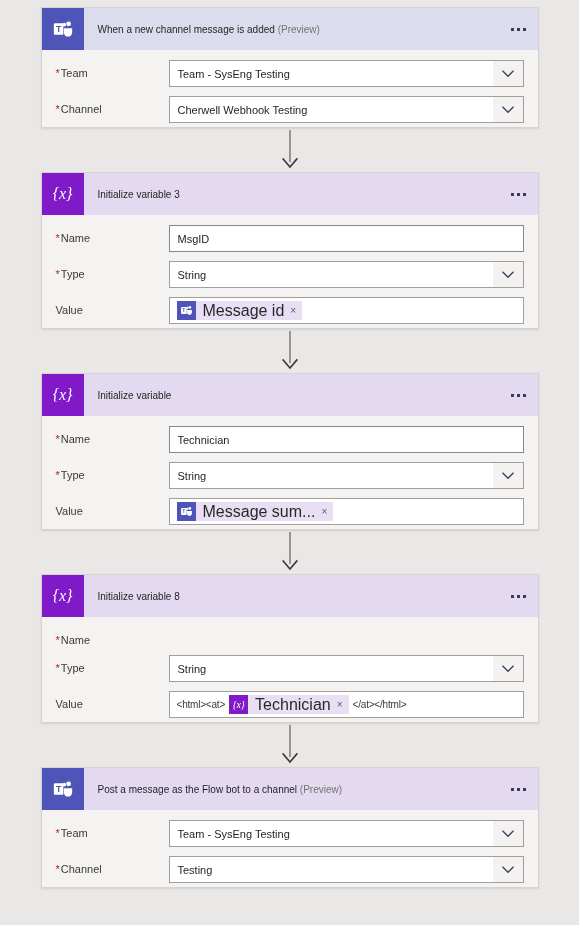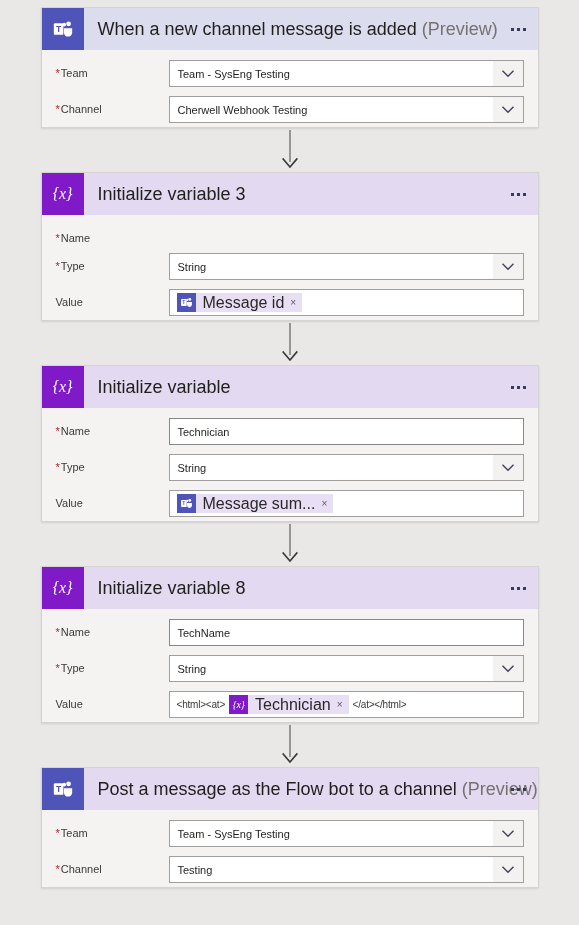--- a/index.html
+++ b/index.html
@@ -63,21 +63,21 @@
     color: #ffffff;
     font-family: "Liberation Serif", serif;
     font-style: italic;
     font-size: 16px;
     line-height: 1;
     letter-spacing: -0.2px;
   }
 
   .card-title {
     margin-left: 14px;
-    font-size: 18px;
+    font-size: 10px;
     color: #201f1e;
     white-space: nowrap;
   }
   .card-title .preview {
     color: #75736f;
   }
 
   .ellipsis-menu {
     position: absolute;
     right: 12px;
@@ -294,20 +294,25 @@
             <div class="card-title"><span>Initialize variable 3</span></div>
             <div class="ellipsis-menu">
               <i></i>
               <i></i>
               <i></i>
             </div>
           </div>
           <div class="card-body">
             <div class="field-row">
               <div class="field-label"><span class="req-star">*</span><span>Name</span></div>
+              <div class="field-control">
+                <div class="input-box name-box">
+                  <span class="val">MsgID</span>
+                </div>
+              </div>
             </div>
             <div class="field-row">
               <div class="field-label"><span class="req-star">*</span><span>Type</span></div>
               <div class="field-control">
                 <div class="input-box">
                   <span class="val">String</span>
                   <span class="chevron">
                     <svg width="12" height="8" viewBox="0 0 12 8">
                       <path d="M1 1.2 L6 6.2 L11 1.2" fill="none" stroke="#42405e" stroke-width="1.4" stroke-linecap="square"></path>
                     </svg>
@@ -417,25 +422,20 @@
             <div class="card-title"><span>Initialize variable 8</span></div>
             <div class="ellipsis-menu">
               <i></i>
               <i></i>
               <i></i>
             </div>
           </div>
           <div class="card-body">
             <div class="field-row">
               <div class="field-label"><span class="req-star">*</span><span>Name</span></div>
-              <div class="field-control">
-                <div class="input-box name-box">
-                  <span class="val">TechName</span>
-                </div>
-              </div>
             </div>
             <div class="field-row">
               <div class="field-label"><span class="req-star">*</span><span>Type</span></div>
               <div class="field-control">
                 <div class="input-box">
                   <span class="val">String</span>
                   <span class="chevron">
                     <svg width="12" height="8" viewBox="0 0 12 8">
                       <path d="M1 1.2 L6 6.2 L11 1.2" fill="none" stroke="#42405e" stroke-width="1.4" stroke-linecap="square"></path>
                     </svg>

